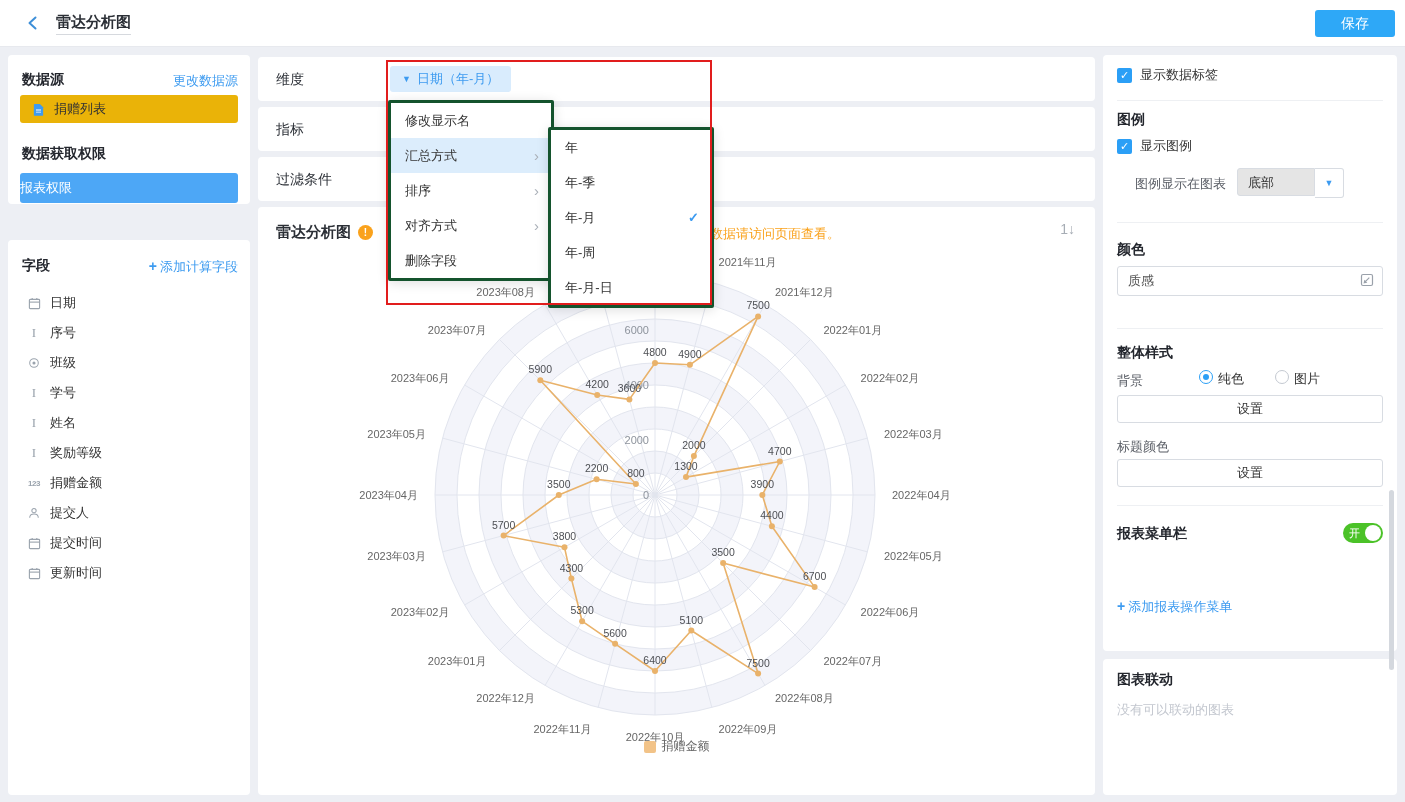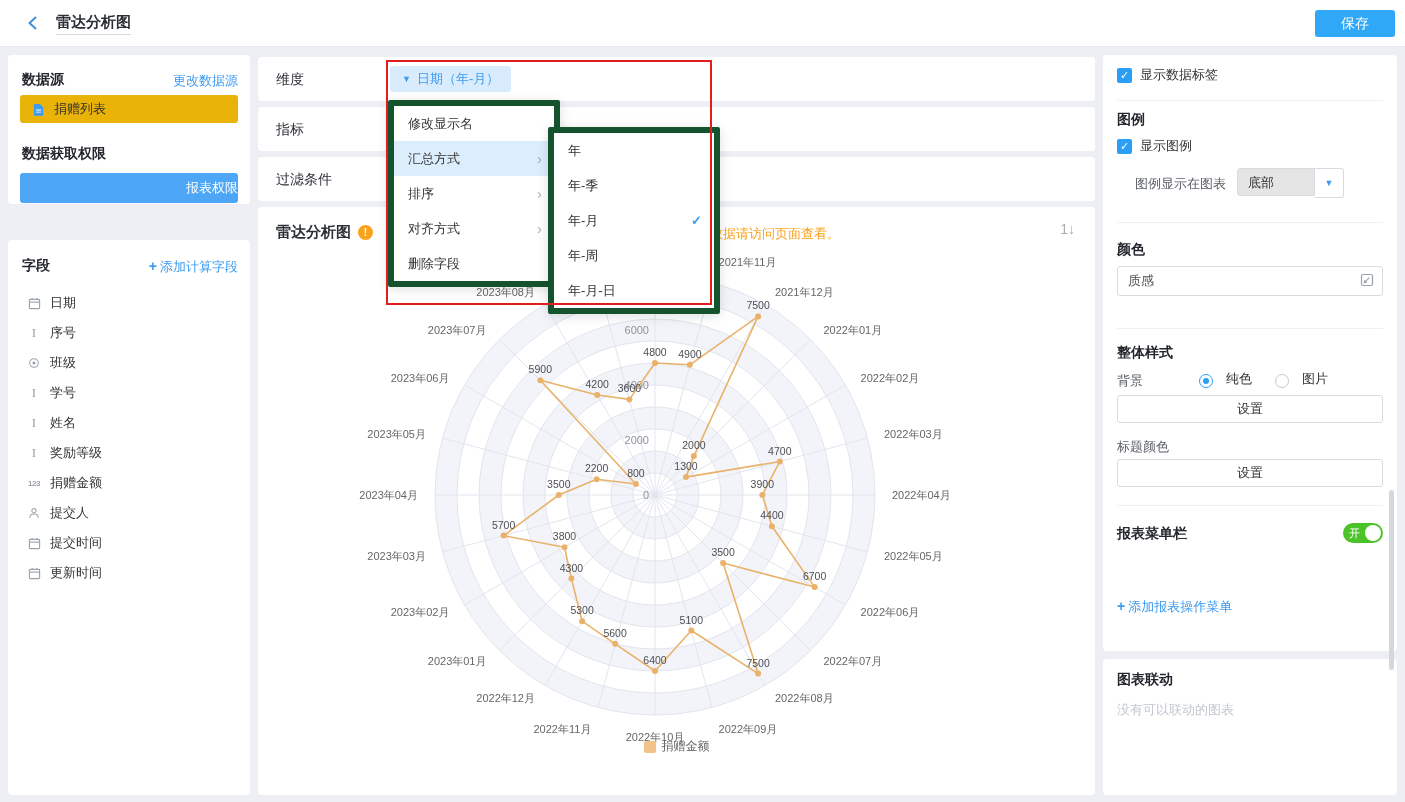--- a/index.html
+++ b/index.html
@@ -7,21 +7,21 @@
   .abs{position:absolute;}
   .card{position:absolute;background:#fff;border-radius:4px;}
   .topbar{position:absolute;left:0;top:0;width:1405px;height:46px;background:#fff;border-bottom:1px solid #e7e9ee;}
   .page-title{position:absolute;left:56px;top:13px;font-size:15px;font-weight:bold;color:#2b2f36;padding-bottom:2px;border-bottom:1px solid #d6d9de;}
   .back-btn{position:absolute;left:24px;top:14px;width:18px;height:18px;cursor:pointer;}
   .save-btn{position:absolute;right:10px;top:10px;width:80px;height:27px;background:#2ea8f7;border-radius:3px;color:#fff;font-size:14px;text-align:center;line-height:27px;cursor:pointer;}
   .sec-title{font-weight:bold;font-size:14px;color:#24272e;}
   .link{color:#3d9bf0;font-size:13px;cursor:pointer;}
   .plus{color:#3d9bf0;font-size:14px;font-weight:bold;margin-right:3px;}
   .ds-item{position:absolute;left:12px;top:40px;width:218px;height:28px;background:#eab308;border-radius:3px;display:flex;align-items:center;padding-left:10px;box-sizing:border-box;font-size:13px;color:#333;}
-  .btn-blue{position:absolute;left:12px;top:118px;width:218px;height:30px;background:#4da7f6;border-radius:3px;color:#fff;font-size:13px;text-align:right;line-height:30px;cursor:pointer;}
+  .btn-blue{position:absolute;left:12px;top:118px;width:218px;height:30px;background:#4da7f6;border-radius:3px;color:#fff;font-size:13px;text-align:left;line-height:30px;cursor:pointer;}
   .field-row{position:absolute;left:0;width:245px;height:30px;display:flex;align-items:center;padding-left:18px;box-sizing:border-box;cursor:pointer;}
   .f-ic{width:16px;display:inline-flex;justify-content:center;align-items:center;color:#9aa3ad;margin-right:8px;flex:none;}
   .f-ic svg{display:block;}
   .txt-ic{font-family:"Liberation Serif",serif;font-size:13px;color:#9aa3ad;}
   .num-ic{font-size:8px;font-weight:bold;color:#9aa3ad;letter-spacing:-0.5px;}
   .f-label{font-size:13px;color:#333;}
   .cfg-row{position:absolute;left:258px;width:837px;height:44px;background:#fff;border-radius:4px;}
   .cfg-label{position:absolute;left:18px;top:14px;font-size:14px;color:#2b2f36;}
   .dim-pill{position:absolute;left:132px;top:9px;height:26px;background:#d9ecfd;border-radius:3px;display:flex;align-items:center;padding:0 12px;font-size:13px;color:#3d9bf0;cursor:pointer;}
   .dim-pill .caret{font-size:9px;margin-right:6px;color:#3d9bf0;}
@@ -36,32 +36,32 @@
   .rp-card{position:absolute;left:1103px;width:294px;background:#fff;border-radius:4px;}
   .divider{position:absolute;left:14px;right:14px;height:1px;background:#eef0f3;}
   .cb{width:15px;height:15px;background:#2b9ff6;border-radius:2px;color:#fff;font-size:11px;line-height:15px;text-align:center;flex:none;cursor:pointer;}
   .cb-row{position:absolute;left:14px;display:flex;align-items:center;gap:8px;font-size:13px;color:#333;}
   .sel{display:flex;cursor:pointer;}
   .sel-text{width:78px;height:28px;border:1px solid #d8dce2;border-radius:3px 0 0 3px;font-size:13px;color:#333;line-height:28px;padding-left:10px;box-sizing:border-box;background:#e5e5e5;}
   .sel-caret{width:28px;height:28px;border:1px solid #d8dce2;border-left:none;border-radius:0 3px 3px 0;color:#3d9bf0;font-size:9px;text-align:center;line-height:28px;background:#fff;}
   .inp{position:absolute;left:14px;width:266px;height:30px;border:1px solid #d8dce2;border-radius:3px;box-sizing:border-box;display:flex;align-items:center;justify-content:space-between;padding:0 8px 0 10px;font-size:13px;color:#555;background:#fff;}
   .set-btn{position:absolute;left:14px;width:266px;height:28px;border:1px solid #d8dce2;border-radius:3px;box-sizing:border-box;text-align:center;line-height:26px;font-size:13px;color:#333;background:#fff;cursor:pointer;}
   .gray-label{font-size:13px;color:#5a5e66;}
-  .radio{display:inline-flex;align-items:flex-end;gap:13px;font-size:13px;color:#333;cursor:pointer;}
+  .radio{display:inline-flex;align-items:flex-start;gap:5px;font-size:13px;color:#333;cursor:pointer;}
   .rdot{width:14px;height:14px;border-radius:50%;box-sizing:border-box;}
   .rdot.on{border:1px solid #2b9ff6;position:relative;}
   .rdot.on::after{content:"";position:absolute;left:3px;top:3px;width:6px;height:6px;border-radius:50%;background:#2b9ff6;}
   .rdot.off{border:1px solid #c4c9d1;}
   .toggle{position:absolute;right:14px;width:40px;height:20px;border-radius:10px;background:#4bc228;display:flex;align-items:center;justify-content:space-between;padding:0 2px 0 6px;box-sizing:border-box;cursor:pointer;}
   .toggle-label{color:#fff;font-size:11px;}
   .toggle-knob{width:16px;height:16px;border-radius:50%;background:#fff;}
   .menu-box{position:absolute;left:14px;width:266px;height:32px;border:1px solid #d8dce2;border-radius:3px;box-sizing:border-box;display:flex;align-items:center;font-size:13px;color:#333;padding:0 10px;gap:8px;}
   .menu-box .grow{flex:1;}
   .empty-txt{font-size:13px;color:#c3c7cf;}
-  .menu{position:absolute;background:#fff;border:6px solid #14532d;border-radius:2px;box-shadow:0 2px 12px rgba(0,0,0,.13);z-index:50;width:160px;}
+  .menu{position:absolute;background:#fff;border:3px solid #14532d;border-radius:2px;box-shadow:0 2px 12px rgba(0,0,0,.13);z-index:50;width:160px;}
   .menu-item{height:35px;display:flex;align-items:center;justify-content:space-between;padding:0 12px 0 14px;font-size:13px;color:#333;cursor:pointer;}
   .menu-item.active{background:#dcedfc;}
   .menu-item .arr{color:#aab0b8;font-size:15px;}
   .menu-item .chk{color:#3d9bf0;font-weight:bold;font-size:13px;}
   .red-rect{position:absolute;left:386px;top:60px;width:322px;height:241px;border:2px solid #e11d1d;z-index:60;pointer-events:none;}
   .scroll-thumb{position:absolute;left:1389px;top:490px;width:5px;height:180px;background:#d4d8de;border-radius:3px;cursor:pointer;}
 </style>
 </head>
 <body>
 

